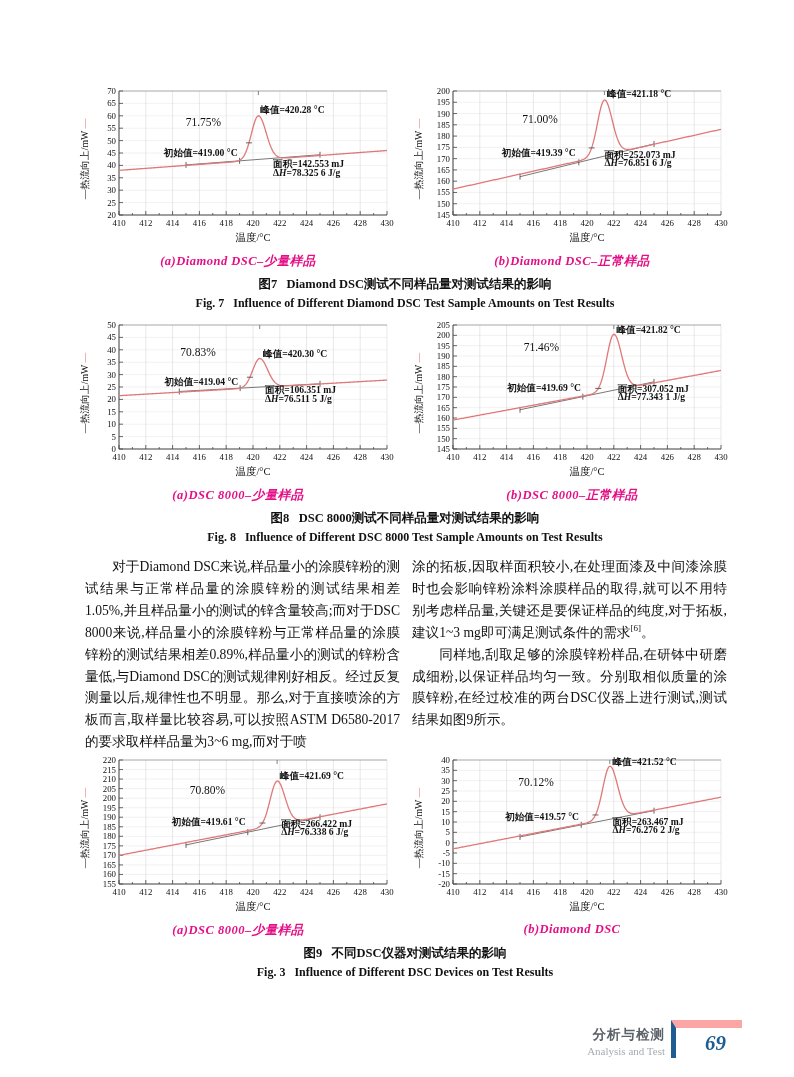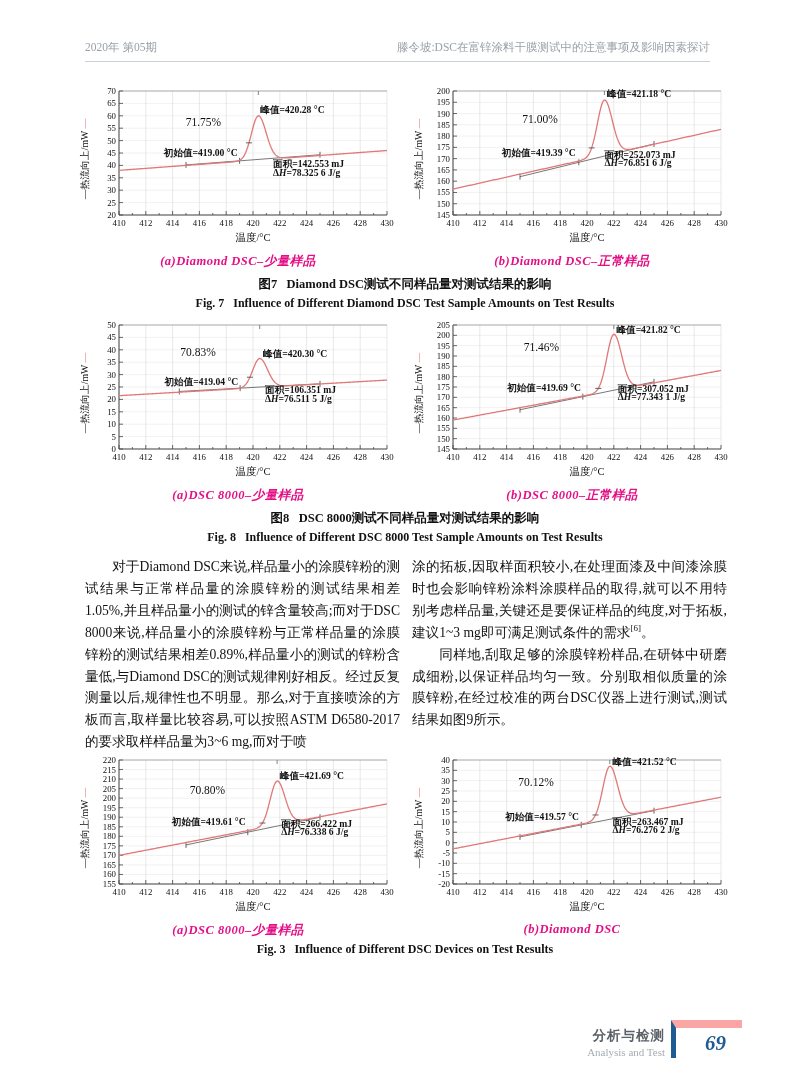--- a/index.html
+++ b/index.html
@@ -19,38 +19,34 @@
   .cap-cn{text-align:center;font-weight:bold;font-size:12.5px;margin-top:6px;white-space:pre-wrap;}
   .cap-en{text-align:center;font-weight:bold;font-size:12px;margin-top:3px;white-space:pre-wrap;}
   
   .text-cols{position:absolute;left:85px;top:556px;width:642px;display:flex;gap:12px;}
   .col{width:317px;font-size:13.6px;line-height:21.9px;text-align:justify;}
   .col p{margin:0;}
   .indent{text-indent:2em;}
   .sec-head{margin:0;color:#e40f86;font-weight:bold;font-size:13.6px;line-height:21.9px;white-space:pre-wrap;}
   sup{font-size:9px;line-height:0;}
   
-  .footer{position:absolute;right:52px;top:1020px;display:flex;align-items:center;}
+  .footer{position:absolute;right:52px;top:1020px;display:flex;align-items:flex-start;}
   .footer-txt{text-align:right;padding-top:6px;}
   .footer-cn{font-size:13.5px;font-weight:bold;color:#5b6168;letter-spacing:1px;}
   .footer-en{font-size:11px;color:#a6acb3;margin-top:1px;}
   .pagenum-wrap{margin-left:6px;border-left:5px solid #1e5c92;border-top:8px solid #fca5a5;
                 width:44px;height:30px;display:flex;align-items:center;padding-left:22px;}
   .pagenum{font-family:"Liberation Serif",serif;font-style:italic;font-weight:bold;
            font-size:21px;color:#1e5c92;padding-left:7px;}
 </style>
 </head>
 <body>
 
 <div class="page">
 
-  <div class="header">
-    <span>2020年  第05期</span>
-    <span>滕令坡:DSC在富锌涂料干膜测试中的注意事项及影响因素探讨</span>
-  </div>
 
   <section class="figure" style="top:84px">
     <div class="charts-row">
       <div class="chart-box">
         <div>
             <svg width="322" height="168" viewBox="0 0 322 168">
               <line x1="42" y1="131" x2="310" y2="131" stroke="#e7e7e7" stroke-width="0.6"></line>
               <line x1="42" y1="118.6" x2="310" y2="118.6" stroke="#e7e7e7" stroke-width="0.6"></line>
               <line x1="42" y1="106.2" x2="310" y2="106.2" stroke="#e7e7e7" stroke-width="0.6"></line>
               <line x1="42" y1="93.80000000000001" x2="310" y2="93.80000000000001" stroke="#e7e7e7" stroke-width="0.6"></line>
@@ -689,20 +685,21 @@
               <text x="125.07999999999986" y="32.83333333333334" text-anchor="middle" font-size="11.5" font-family="Liberation Serif,serif" fill="#111">70.12%</text>
               <text x="201.4599999999997" y="11.959999999999994" text-anchor="start" font-size="9.6" font-weight="700" font-family="Liberation Serif,serif" fill="#111">峰值=421.52 °C</text>
               <text x="167.9599999999997" y="66.93333333333332" text-anchor="end" font-size="9.6" font-weight="700" font-family="Liberation Serif,serif" fill="#111">初始值=419.57 °C</text>
               <text x="201.4599999999997" y="72.30666666666667" text-anchor="start" font-size="9.6" font-weight="700" font-family="Liberation Serif,serif" fill="#111">面积=263.467 mJ</text>
               <text x="201.4599999999997" y="80.16" text-anchor="start" font-size="9.6" font-weight="700" font-family="Liberation Serif,serif" fill="#111"><tspan>Δ</tspan><tspan font-style="italic">H</tspan><tspan>=76.276 2 J/g</tspan></text>
             </svg>
           </div>
         <div class="subcap">(b)Diamond DSC</div>
       </div>
     </div>
+    <div class="cap-cn">图9   不同DSC仪器对测试结果的影响</div>
     <div class="cap-en">Fig. 3   Influence of Different DSC Devices on Test Results</div>
   </section>
 
   <div class="footer">
     <div class="footer-txt">
       <div class="footer-cn">分析与检测</div>
       <div class="footer-en">Analysis and Test</div>
     </div>
     <div class="pagenum-wrap">
       <span class="pagenum">69</span>

